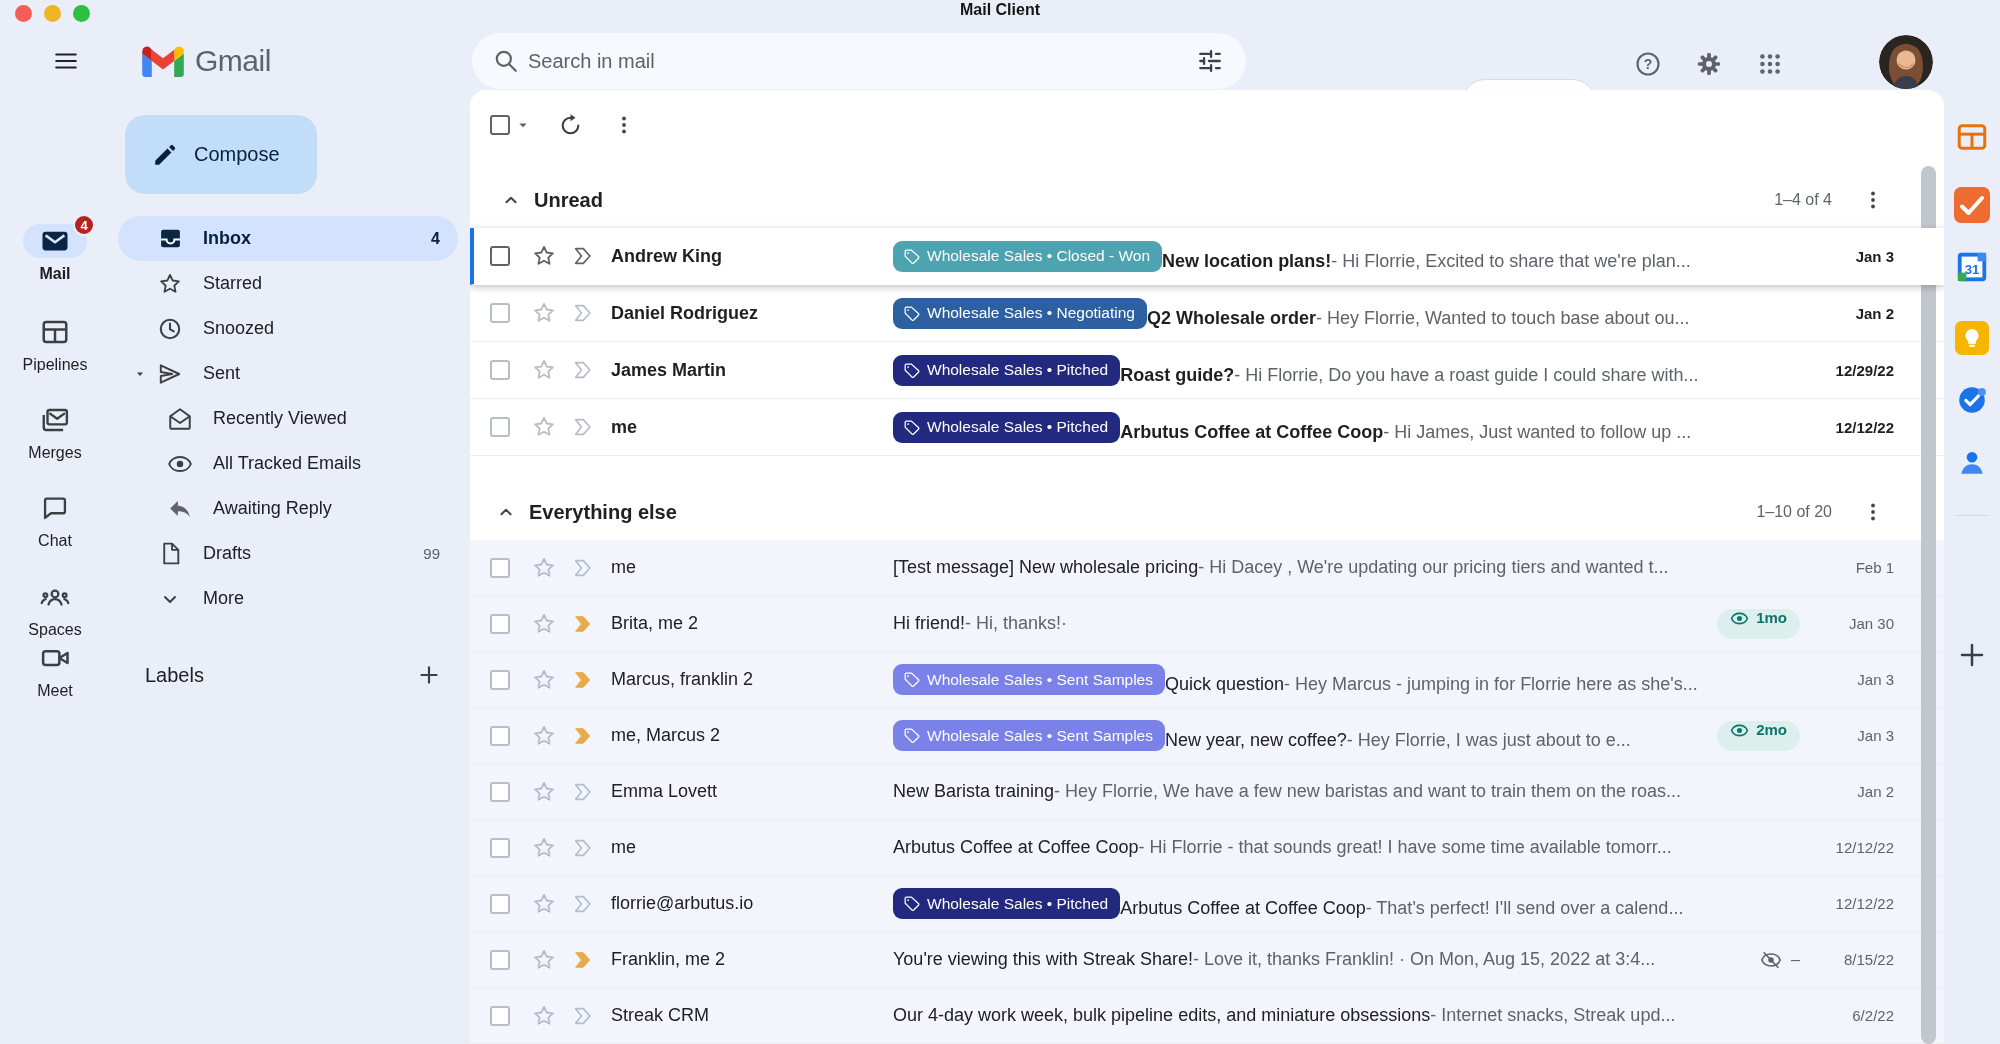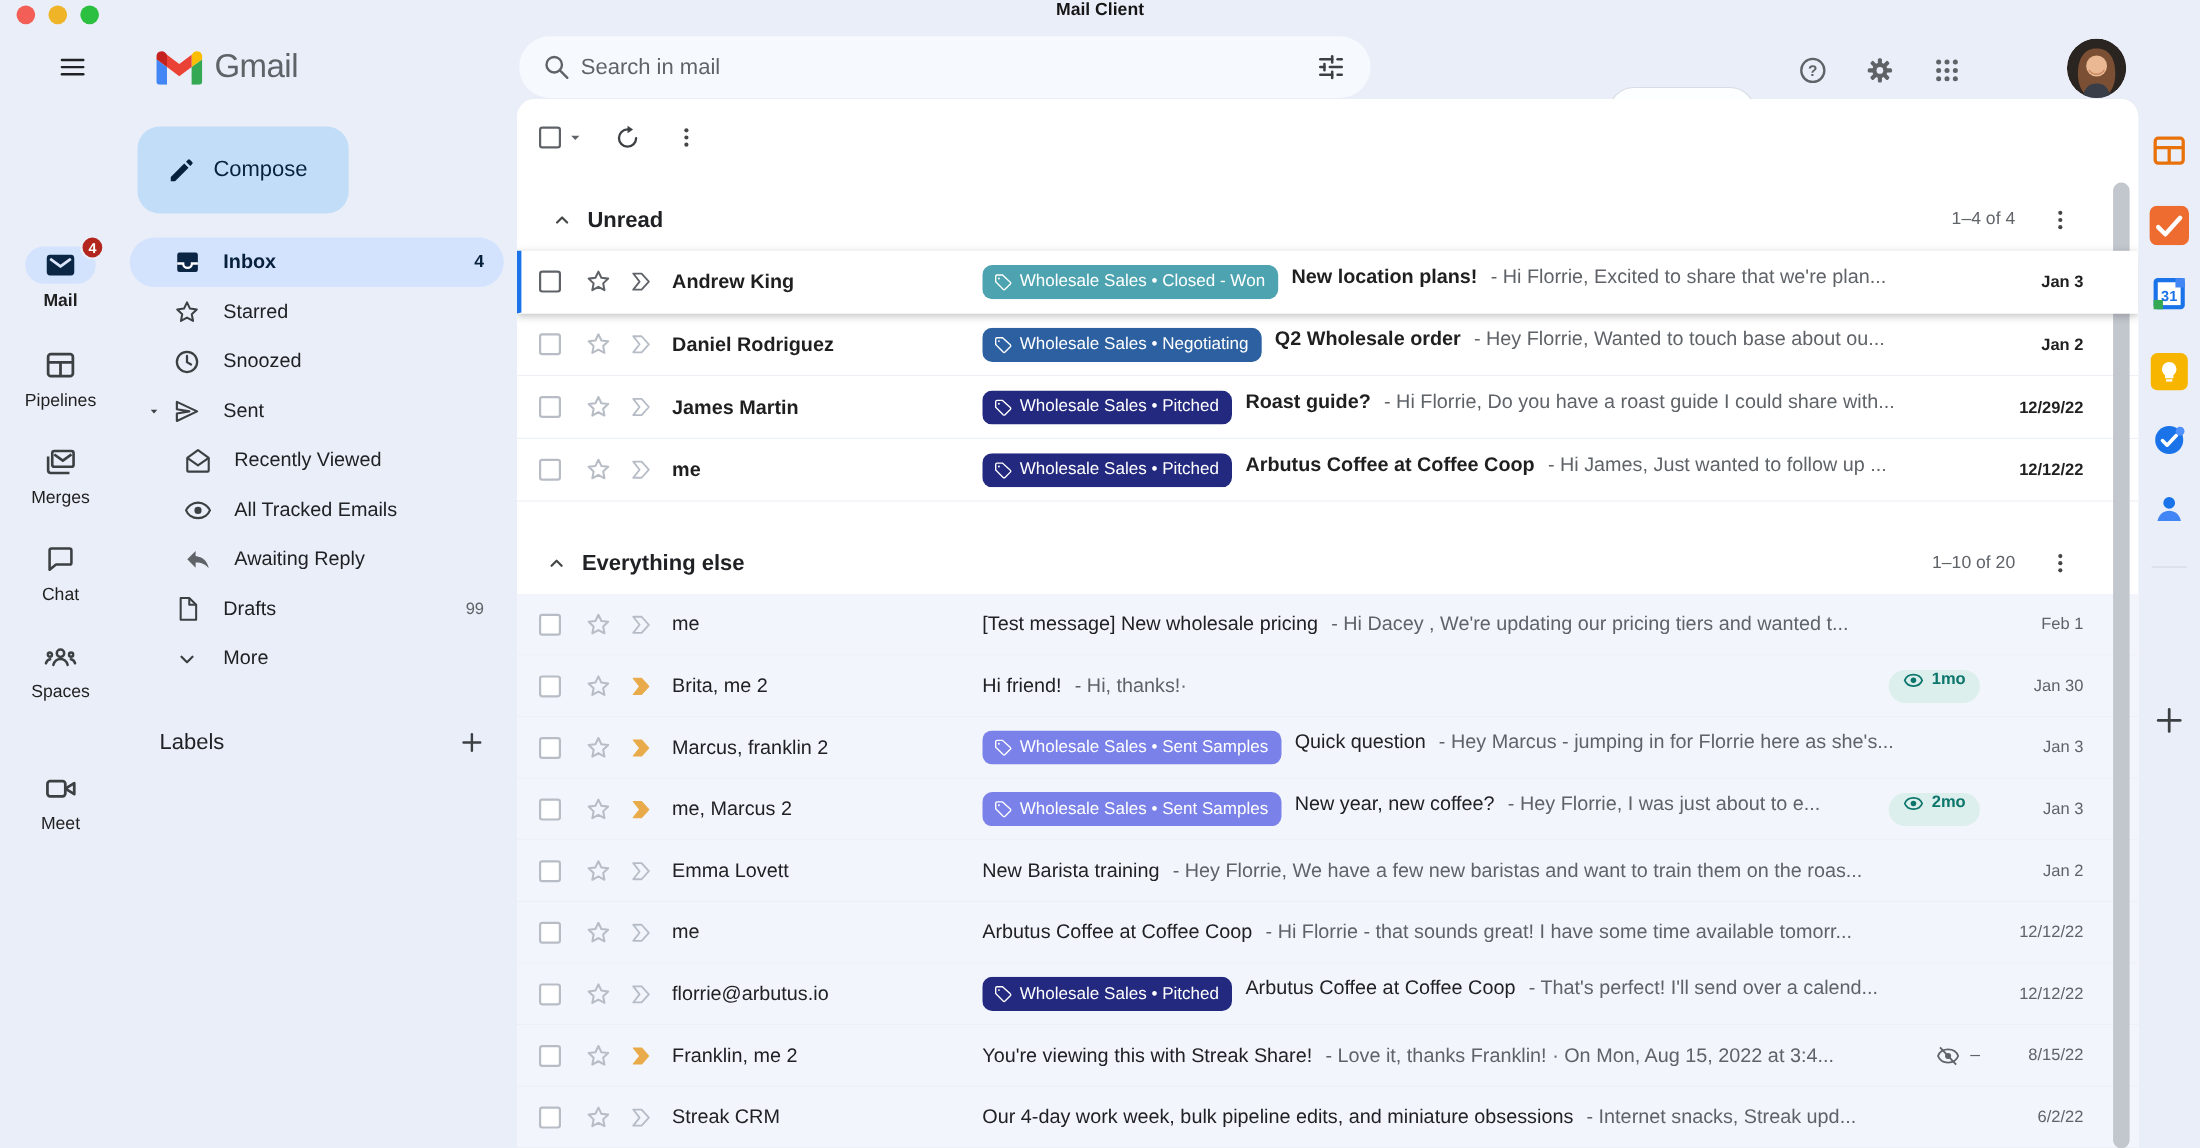--- a/index.html
+++ b/index.html
@@ -95,21 +95,21 @@
   .row.read { height:56px; background:#f2f6fc; }
   .row.selected { border-left:4px solid #1a73e8; padding-left:16px;
                   box-shadow:0 2px 7px rgba(60,64,67,.33); z-index:2; border-bottom-color:#fff; }
   .row .cb { border-color:#b7bcc5; margin-right:21px; flex-shrink:0; }
   .row.selected .cb { border-color:#5f6368; }
   .row-star { width:26px; margin-right:15px; color:#b7bcc5; flex-shrink:0; }
   .row.selected .row-star { color:#5f6368; }
   .row-streak { width:24px; margin-right:15px; flex-shrink:0; }
   .sender { width:282px; font-size:18px; color:#202124; white-space:nowrap; overflow:hidden; flex-shrink:0; }
   .row.unread .sender { font-weight:700; color:#1f1f1f; }
-  .mid { flex:1; min-width:0; display:flex; align-items:flex-start; gap:12px;
+  .mid { flex:1; min-width:0; display:flex; align-items:flex-end; 
          white-space:nowrap; overflow:hidden; }
   .badge { display:inline-flex; align-items:center; gap:7px; height:31px; padding:0 12px 0 10px;
            border-radius:9px; color:#fff; font-size:15.5px; flex-shrink:0; }
   .subj { font-size:18px; color:#202124; }
   .row.unread .subj { font-weight:700; color:#1f1f1f; }
   .snip { font-size:18px; color:#5f6368; overflow:hidden; text-overflow:ellipsis; }
   .track-pill { margin-left:14px; height:30px; border-radius:15px; background:#dcefec; color:#0c756c;
                 display:flex; align-items:flex-start; gap:7px; padding:0 13px; font-size:15px;
                 font-weight:700; flex-shrink:0; }
   .track-muted { margin-left:14px; display:flex; align-items:center; gap:9px; color:#5f6368;
@@ -285,21 +285,21 @@
               <path d="M6.8 18c.8-2.8 2.8-4.3 5.2-4.3s4.4 1.5 5.2 4.3"></path>
               <circle cx="4.3" cy="10.5" r="1.5"></circle>
               <circle cx="19.7" cy="10.5" r="1.5"></circle>
               <path d="M1.4 16.8c.5-1.8 1.7-2.8 3.1-3"></path>
               <path d="M22.6 16.8c-.5-1.8-1.7-2.8-3.1-3"></path>
             </g>
           </svg>
         </div>
         <div class="rail-label">Spaces</div>
       </div>
-      <div class="rail-item" style="top: 604px;">
+      <div class="rail-item" style="top: 545px;">
         <div class="rail-pill">
           <svg width="30" height="30" viewBox="0 0 24 24">
             <g fill="none" stroke="#3c4043" stroke-width="2" stroke-linejoin="round">
               <rect x="2.5" y="6.5" width="13" height="11" rx="2"></rect>
               <path d="M15.5 12l6.5-4v8z"></path>
             </g>
           </svg>
         </div>
         <div class="rail-label">Meet</div>
       </div>

